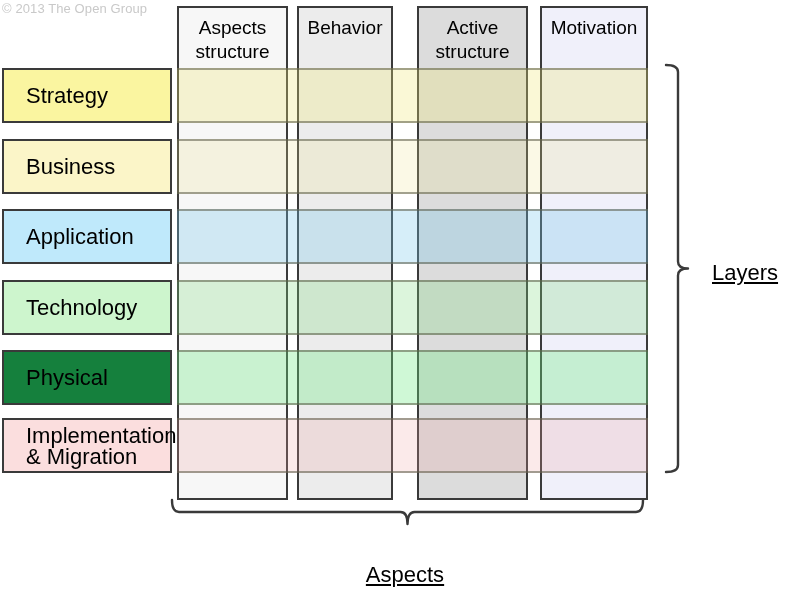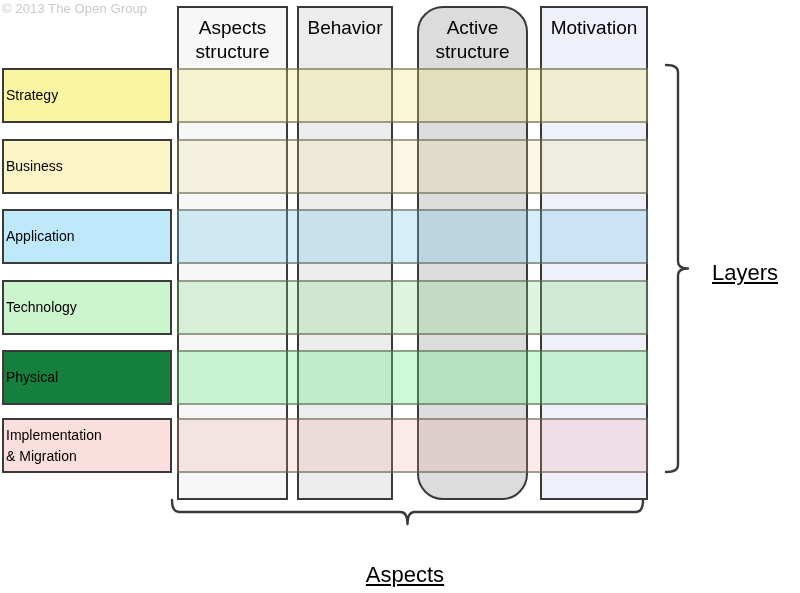--- a/index.html
+++ b/index.html
@@ -53,22 +53,22 @@
     position: absolute;
     left: 2px;
     width: 170px;
     height: 55px;
     border: 2px solid #3a3a3a;
     box-sizing: border-box;
     display: flex;
     align-items: center;
   }
   .layer-row .row-label {
-    padding-left: 2px;
-    font-size: 14px;
+    padding-left: 22px;
+    font-size: 22px;
     color: #000000;
     line-height: 21px;
     white-space: pre-line;
   }
 
   
   .band {
     position: absolute;
     height: 55px;
     box-sizing: border-box;
@@ -97,21 +97,21 @@
   <div class="copyright">© 2013 The Open Group</div>
 
   <div id="aspect-columns">
       <div class="aspect-col" style="left: 177px; width: 111px; background: rgb(247, 247, 247); border-color: rgb(58, 58, 58);">
         <div class="col-title">Aspects
 structure</div>
       </div>
       <div class="aspect-col" style="left: 297px; width: 96px; background: rgb(236, 236, 236); border-color: rgb(58, 58, 58);">
         <div class="col-title">Behavior</div>
       </div>
-      <div class="aspect-col" style="left: 417px; width: 111px; background: rgb(220, 220, 220); border-color: rgb(58, 58, 58); border-radius: 26px;">
+      <div class="aspect-col" style="left: 417px; width: 111px; background: rgb(220, 220, 220); border-color: rgb(58, 58, 58);">
         <div class="col-title">Active
 structure</div>
       </div>
       <div class="aspect-col" style="left: 540px; width: 108px; background: rgb(240, 240, 250); border-color: rgb(58, 58, 58);">
         <div class="col-title">Motivation</div>
       </div>
     </div>
 
   <div id="layer-bands">
       <div class="band" style="left: 177px; width: 471px; top: 68px; background: rgba(240, 232, 120, 0.3);"></div>

